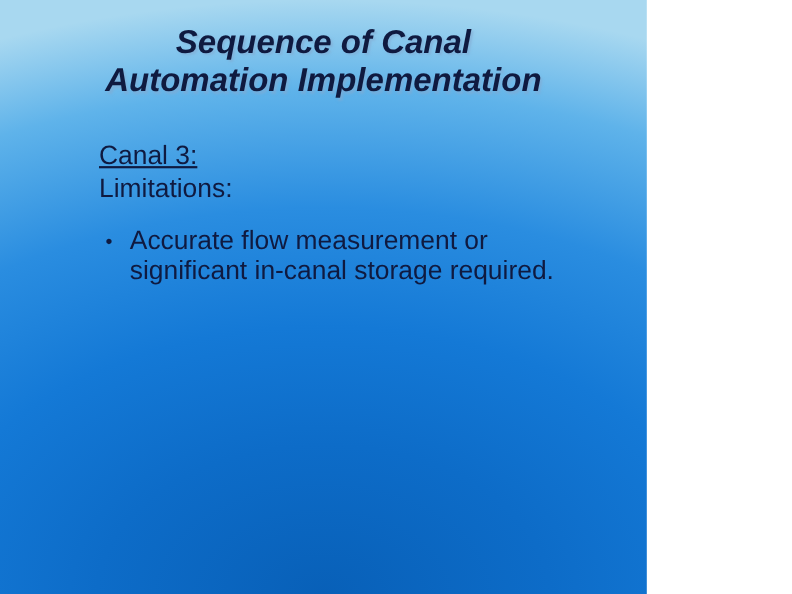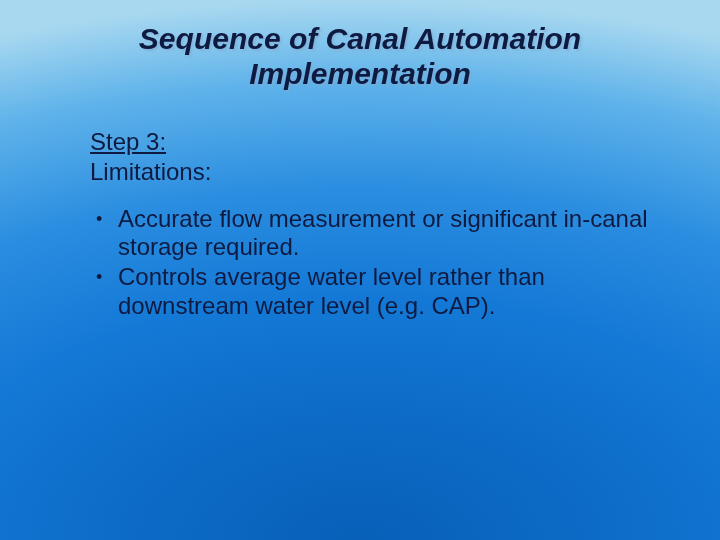--- a/index.html
+++ b/index.html
@@ -1,18 +1,18 @@
 <!DOCTYPE html>
 <html><head>
 <meta charset="utf-8">
 <style>
   * { margin: 0; padding: 0; box-sizing: border-box; }
   html, body { width: 720px; height: 540px; overflow: hidden; }
   .slide {
-    width: 720px;
+    width: 588px;
     height: 540px;
     background: radial-gradient(ellipse 140% 100% at 50% 100%,
                 #0860b8 0%,
                 #0d6cc8 25%,
                 #1479d6 45%,
                 #2a8de0 65%,
                 #5fb3ea 85%,
                 #a8d8f0 100%);
     position: relative;
     font-family: Arial, Helvetica, sans-serif;
@@ -76,24 +76,21 @@
     line-height: 28px;
     color: #0f1a40;
   }
 </style>
 </head>
 <body>
 
 <div class="slide">
   <div class="title">Sequence of Canal Automation Implementation</div>
   <div class="body">
-    <div class="step-label">Step 3:</div>
+    <div class="step-label">Canal 3:</div>
     <div class="limitations-label">Limitations:</div>
     <ul class="bullets">
       <li>
         <span>Accurate flow measurement or significant in-canal storage required.</span>
-      </li>
-      <li>
-        <span>Controls average water level rather than downstream water level (e.g. CAP).</span>
       </li>
     </ul>
   </div>
 </div>
 
 </body></html>

